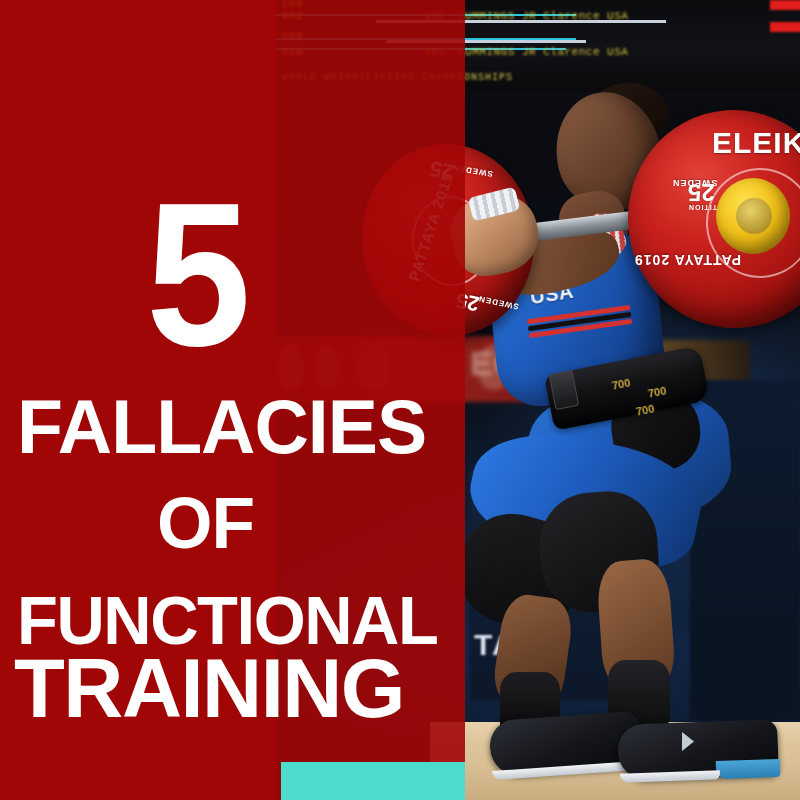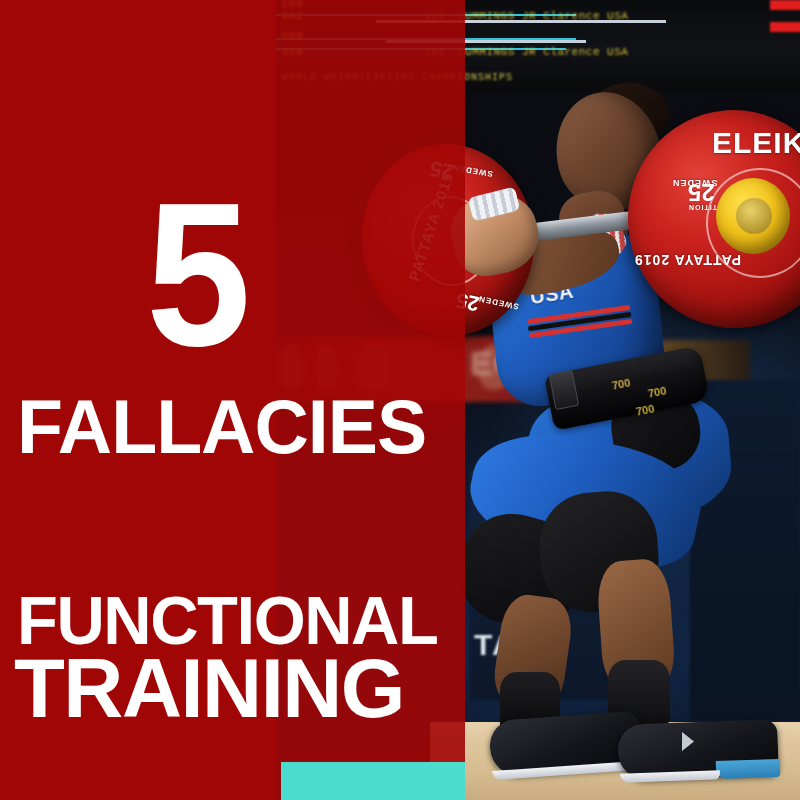--- a/index.html
+++ b/index.html
@@ -535,19 +535,20 @@
     <div class="collar" style="left:716px; top:178px; width:74px; height:76px;"></div>
     <div class="collar-hub" style="left:736px; top:198px; width:36px; height:36px;"></div>
   </div>
 
   <div class="red-panel"></div>
   <div class="red-panel solidleft"></div>
 
   <div class="title-layer">
     <div class="t t-number">5</div>
     <div class="t t-fallacies">FALLACIES</div>
+    <div class="t t-of">OF</div>
     <div class="t t-functional">FUNCTIONAL</div>
     <div class="t t-training">TRAINING</div>
   </div>
 
   <div class="teal-strip"></div>
 
 </div>
 
 </body></html>

